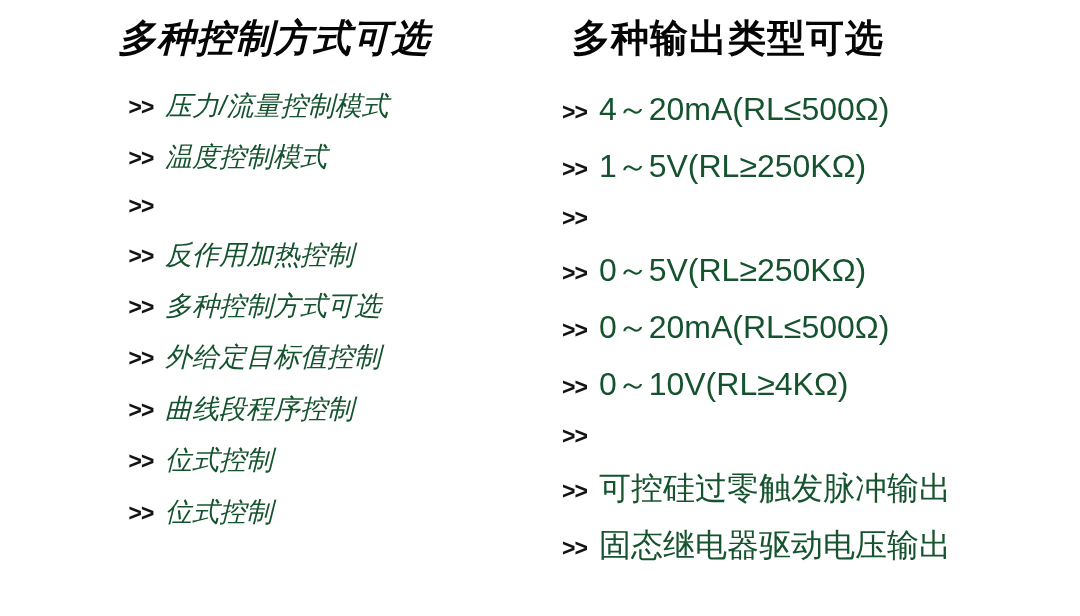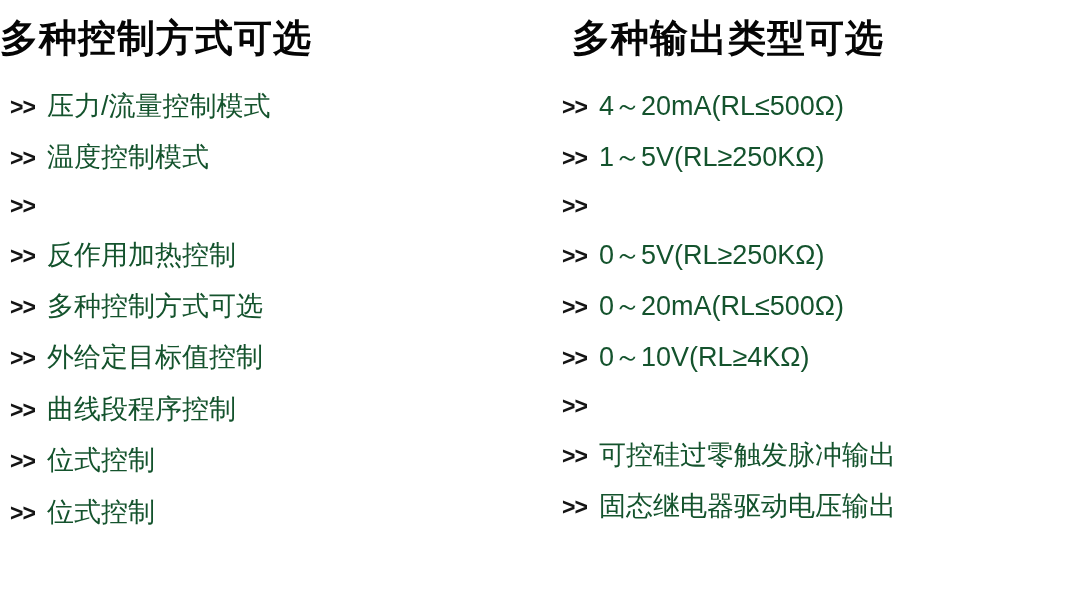--- a/index.html
+++ b/index.html
@@ -20,20 +20,22 @@
     height: 616px;
     display: flex;
     box-sizing: border-box;
     padding: 18px 0 0 0;
   }
   .column {
     box-sizing: border-box;
   }
   .col-left {
     width: 500px;
+    padding-left: 118px;
+    font-style: italic;
   }
   .col-right {
     width: 580px;
     padding-left: 62px;
   }
   .col-title {
     font-size: 38px;
     font-weight: bold;
     letter-spacing: 1px;
     line-height: 1.1;
@@ -68,21 +70,21 @@
     color: #141414;
     margin-right: 12px;
     flex: 0 0 auto;
   }
   .item-text {
     font-size: 27px;
     color: #14532d;
     line-height: 1.2;
   }
   .col-right .item-text {
-    font-size: 27px;
+    font-size: 32px;
     text-align: center;
   }
 </style>
 </head>
 <body>
 
 <div class="page">
 
   <div class="column col-left">
     <h1 class="col-title">多种控制方式可选</h1>

